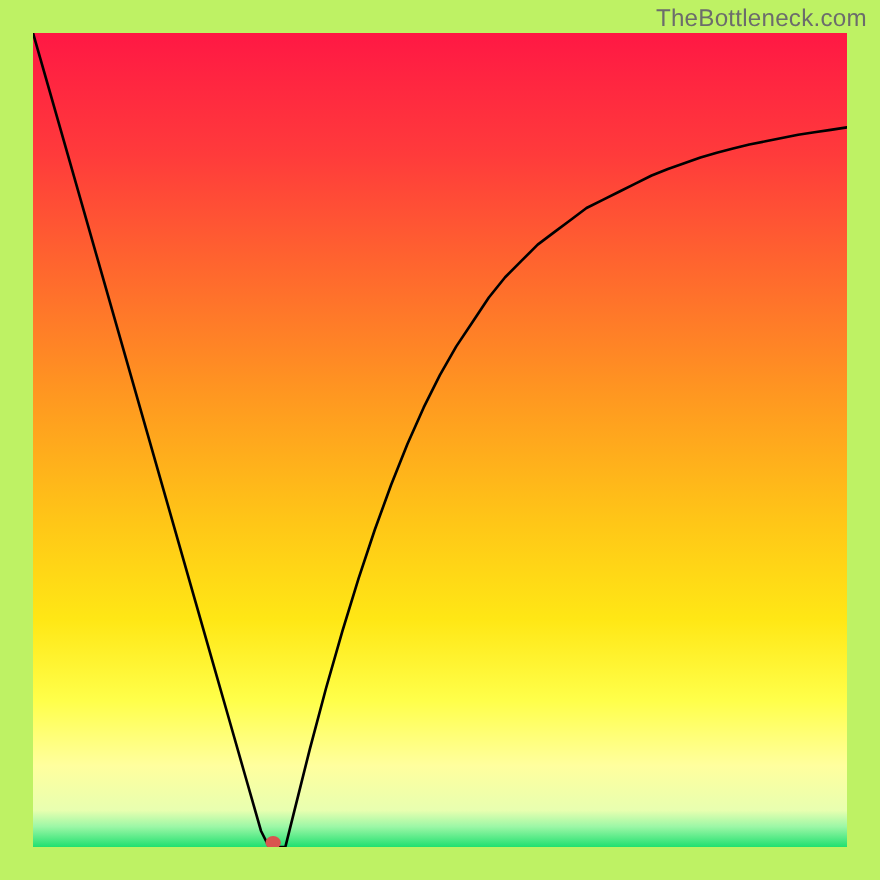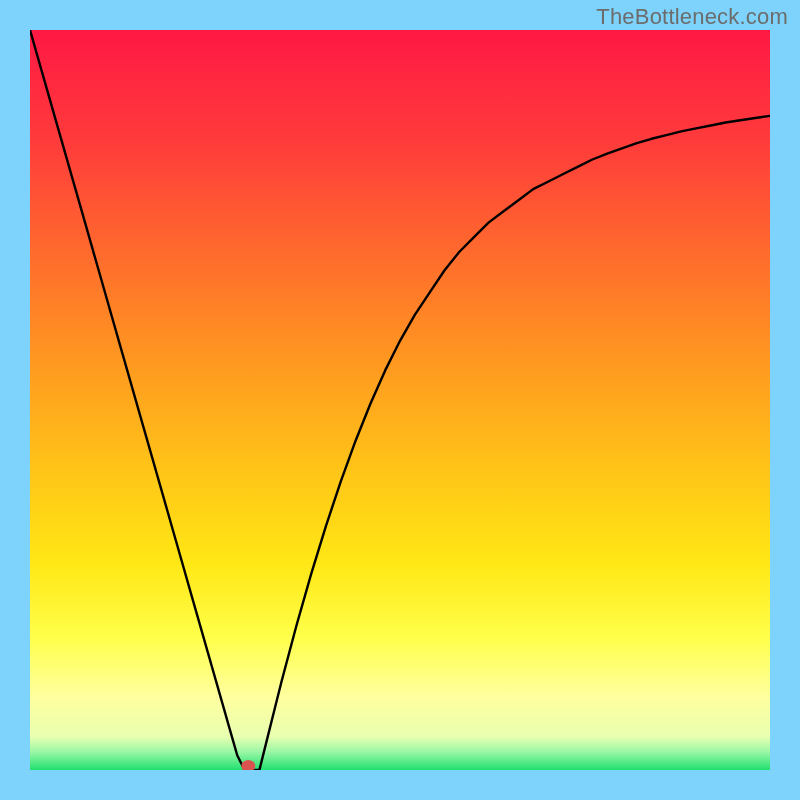--- a/index.html
+++ b/index.html
@@ -8,21 +8,21 @@
     width: 800px;
     height: 800px;
     background: #000;
     font-family: Arial, Helvetica, sans-serif;
     overflow: hidden;
   }
   .outer {
     position: relative;
     width: 800px;
     height: 800px;
-    background: #7dd3fc;
+    background: #bef264;
   }
   .watermark {
     position: absolute;
     top: 4px;
     right: 12px;
     color: #6c6c6c;
     font-size: 22px;
     font-weight: 500;
     letter-spacing: 0.2px;
     user-select: none;

